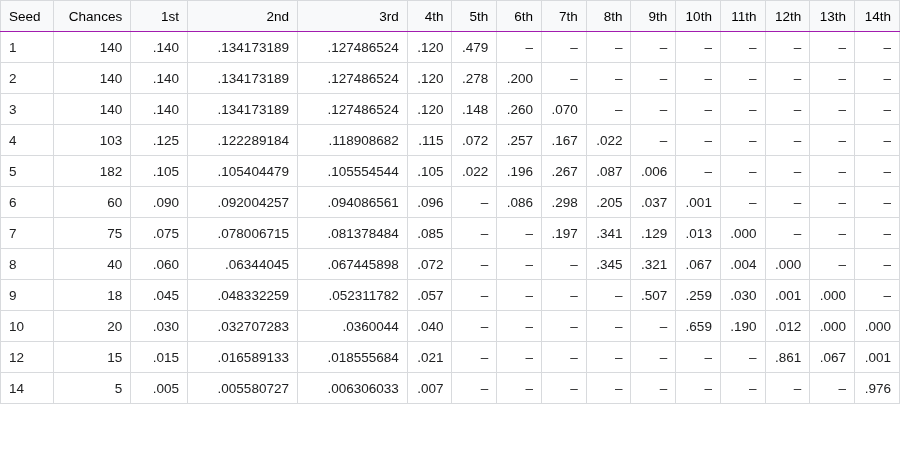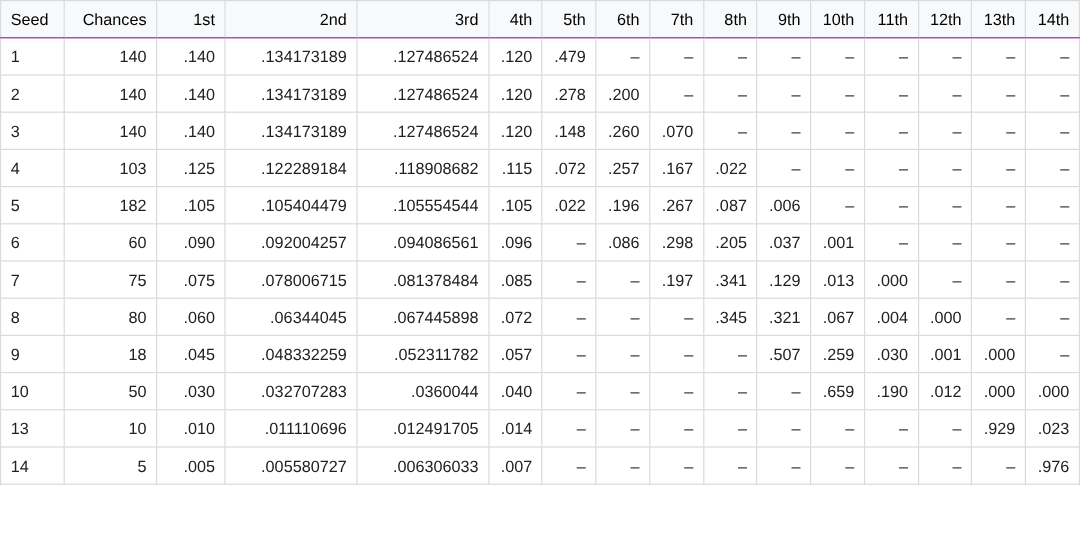--- a/index.html
+++ b/index.html
@@ -210,21 +210,21 @@
         <td class="ar">.341</td>
         <td class="ar">.129</td>
         <td class="ar">.013</td>
         <td class="ar">.000</td>
         <td class="ar">–</td>
         <td class="ar">–</td>
         <td class="ar">–</td>
       </tr>
       <tr>
         <td class="al">8</td>
-        <td class="ar">80</td>
+        <td class="ar">40</td>
         <td class="ar">.060</td>
         <td class="ar">.06344045</td>
         <td class="ar">.067445898</td>
         <td class="ar">.072</td>
         <td class="ar">–</td>
         <td class="ar">–</td>
         <td class="ar">–</td>
         <td class="ar">.345</td>
         <td class="ar">.321</td>
         <td class="ar">.067</td>
@@ -246,53 +246,53 @@
         <td class="ar">–</td>
         <td class="ar">.507</td>
         <td class="ar">.259</td>
         <td class="ar">.030</td>
         <td class="ar">.001</td>
         <td class="ar">.000</td>
         <td class="ar">–</td>
       </tr>
       <tr>
         <td class="al">10</td>
-        <td class="ar">50</td>
+        <td class="ar">20</td>
         <td class="ar">.030</td>
         <td class="ar">.032707283</td>
         <td class="ar">.0360044</td>
         <td class="ar">.040</td>
         <td class="ar">–</td>
         <td class="ar">–</td>
         <td class="ar">–</td>
         <td class="ar">–</td>
         <td class="ar">–</td>
         <td class="ar">.659</td>
         <td class="ar">.190</td>
         <td class="ar">.012</td>
         <td class="ar">.000</td>
         <td class="ar">.000</td>
       </tr>
       <tr>
-        <td class="al">13</td>
-        <td class="ar">10</td>
-        <td class="ar">.010</td>
-        <td class="ar">.011110696</td>
-        <td class="ar">.012491705</td>
-        <td class="ar">.014</td>
-        <td class="ar">–</td>
-        <td class="ar">–</td>
-        <td class="ar">–</td>
-        <td class="ar">–</td>
-        <td class="ar">–</td>
-        <td class="ar">–</td>
-        <td class="ar">–</td>
-        <td class="ar">–</td>
-        <td class="ar">.929</td>
-        <td class="ar">.023</td>
+        <td class="al">12</td>
+        <td class="ar">15</td>
+        <td class="ar">.015</td>
+        <td class="ar">.016589133</td>
+        <td class="ar">.018555684</td>
+        <td class="ar">.021</td>
+        <td class="ar">–</td>
+        <td class="ar">–</td>
+        <td class="ar">–</td>
+        <td class="ar">–</td>
+        <td class="ar">–</td>
+        <td class="ar">–</td>
+        <td class="ar">–</td>
+        <td class="ar">.861</td>
+        <td class="ar">.067</td>
+        <td class="ar">.001</td>
       </tr>
       <tr>
         <td class="al">14</td>
         <td class="ar">5</td>
         <td class="ar">.005</td>
         <td class="ar">.005580727</td>
         <td class="ar">.006306033</td>
         <td class="ar">.007</td>
         <td class="ar">–</td>
         <td class="ar">–</td>

